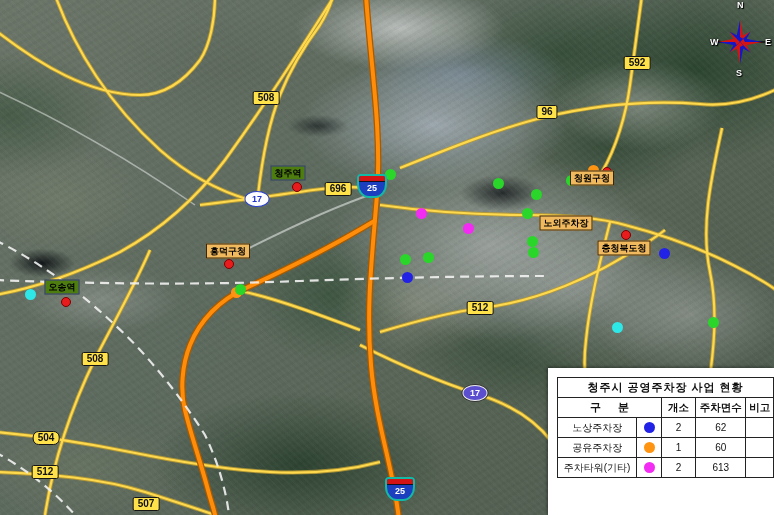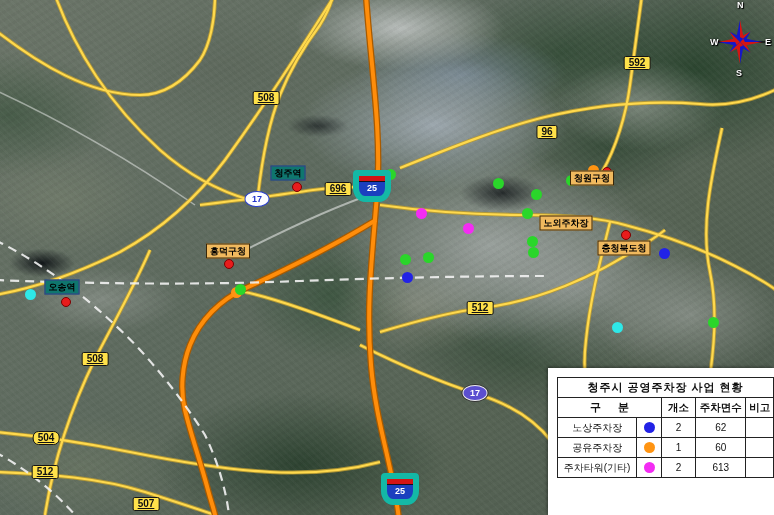--- a/index.html
+++ b/index.html
@@ -31,31 +31,31 @@
       radial-gradient(150px 90px at 10px 115px, rgba(40,70,45,.5), transparent 70%),
       radial-gradient(160px 90px at 230px 70px, rgba(90,100,88,.55), transparent 70%),
       linear-gradient(135deg,#6b7568,#5d6a5e 40%,#566354 70%,#4e5b50);}
   .terrain:after{content:"";position:absolute;inset:0;
     background:repeating-linear-gradient(45deg,rgba(255,255,255,.025) 0 2px,transparent 2px 5px),
                repeating-linear-gradient(-30deg,rgba(0,0,0,.03) 0 3px,transparent 3px 7px);}
   svg.roads{position:absolute;inset:0;}
   
   .abs{position:absolute;transform:translate(-50%,-50%);}
   .badge-rect{background:#ffe14a;border:1px solid #151515;border-radius:2px;
-    color:#111;font-size:10px;font-weight:bold;line-height:12px;padding:0 4px;white-space:nowrap;text-decoration:underline;}
+    color:#111;font-size:10px;font-weight:bold;line-height:12px;padding:0 4px;white-space:nowrap;}
   .oval{border-radius:50%;font-weight:bold;font-size:9px;width:23px;height:14px;
     display:flex;align-items:center;justify-content:center;}
   .oval.light{background:#fdfdff;border:1.5px solid #2a3fd0;color:#2233cc;}
   .oval.dark{background:#5b4fd0;border:1px solid #eee;color:#fff;box-shadow:0 0 0 1px #333;}
-  .shield{width:26px;height:20px;background:#1b3fbf;border:6px solid #14b8a6;
+  .shield{width:26px;height:20px;background:#1b3fbf;border:2px solid #14b8a6;
     border-radius:4px 4px 12px 12px/4px 4px 14px 14px;overflow:hidden;text-align:center;}
   .shield .band{height:5px;background:#d41414;border-bottom:1px solid #101020;}
   .shield .num{color:#fff;font-size:9px;font-weight:bold;line-height:13px;}
   .plabel{font-size:9px;font-weight:bold;color:#000;padding:1px 3px;white-space:nowrap;line-height:11px;}
-  .plabel.station{background:#0f766e;border:1.5px solid #3a3a8c;}
+  .plabel.station{background:#4d7c0f;border:1.5px solid #3a3a8c;}
   .plabel.office{background:#f0b95e;border:1.2px solid #3a2708;}
   .dot{border-radius:50%;position:absolute;}
   
   .compass{position:absolute;left:710px;top:0px;width:62px;height:88px;}
   .compass .dir{position:absolute;color:#fff;font-size:9px;font-weight:bold;
     text-shadow:0 0 2px #000,1px 1px 1px #000;}
   
   .legend{position:absolute;left:548px;top:368px;width:226px;height:147px;background:#fff;
     box-shadow:-1px -1px 3px rgba(0,0,0,.4);}
   table.lg{position:absolute;left:9px;top:9px;border-collapse:collapse;
@@ -154,21 +154,21 @@
       <div class="dot" style="left: 415.5px; top: 207.5px; width: 11px; height: 11px; background: rgb(243, 44, 243);"></div>
       <div class="dot" style="left: 462.5px; top: 222.5px; width: 11px; height: 11px; background: rgb(243, 44, 243);"></div>
       <div class="dot" style="left: 292px; top: 182px; width: 8px; height: 8px; background: rgb(232, 28, 28); border: 1px solid rgb(122, 0, 0);"></div>
       <div class="dot" style="left: 61px; top: 297px; width: 8px; height: 8px; background: rgb(232, 28, 28); border: 1px solid rgb(122, 0, 0);"></div>
       <div class="dot" style="left: 224px; top: 259px; width: 8px; height: 8px; background: rgb(232, 28, 28); border: 1px solid rgb(122, 0, 0);"></div>
       <div class="dot" style="left: 602px; top: 167px; width: 8px; height: 8px; background: rgb(232, 28, 28); border: 1px solid rgb(122, 0, 0);"></div>
       <div class="dot" style="left: 544px; top: 220px; width: 8px; height: 8px; background: rgb(232, 28, 28); border: 1px solid rgb(122, 0, 0);"></div>
       <div class="dot" style="left: 621px; top: 230px; width: 8px; height: 8px; background: rgb(232, 28, 28); border: 1px solid rgb(122, 0, 0);"></div>
       <div class="abs badge-rect" style="left: 266px; top: 98px;">508</div>
       <div class="abs badge-rect" style="left: 637px; top: 63px;">592</div>
-      <div class="abs badge-rect" style="left: 547px; top: 132px;">96</div>
+      <div class="abs badge-rect" style="left: 547px; top: 112px;">96</div>
       <div class="abs badge-rect" style="left: 325px; top: 189px; margin-left: 13px;">696</div>
       <div class="abs badge-rect" style="left: 480px; top: 308px;">512</div>
       <div class="abs badge-rect" style="left: 95px; top: 359px;">508</div>
       <div class="abs badge-rect" style="left: 46px; top: 438px; border-radius: 6px;">504</div>
       <div class="abs badge-rect" style="left: 45px; top: 472px;">512</div>
       <div class="abs badge-rect" style="left: 146px; top: 504px;">507</div>
       <div class="abs oval light" style="left: 257px; top: 199px;">17</div>
       <div class="abs oval dark" style="left: 475px; top: 393px;">17</div>
       <div class="abs shield" style="left: 372px; top: 186px;">
         <div class="band"></div>

